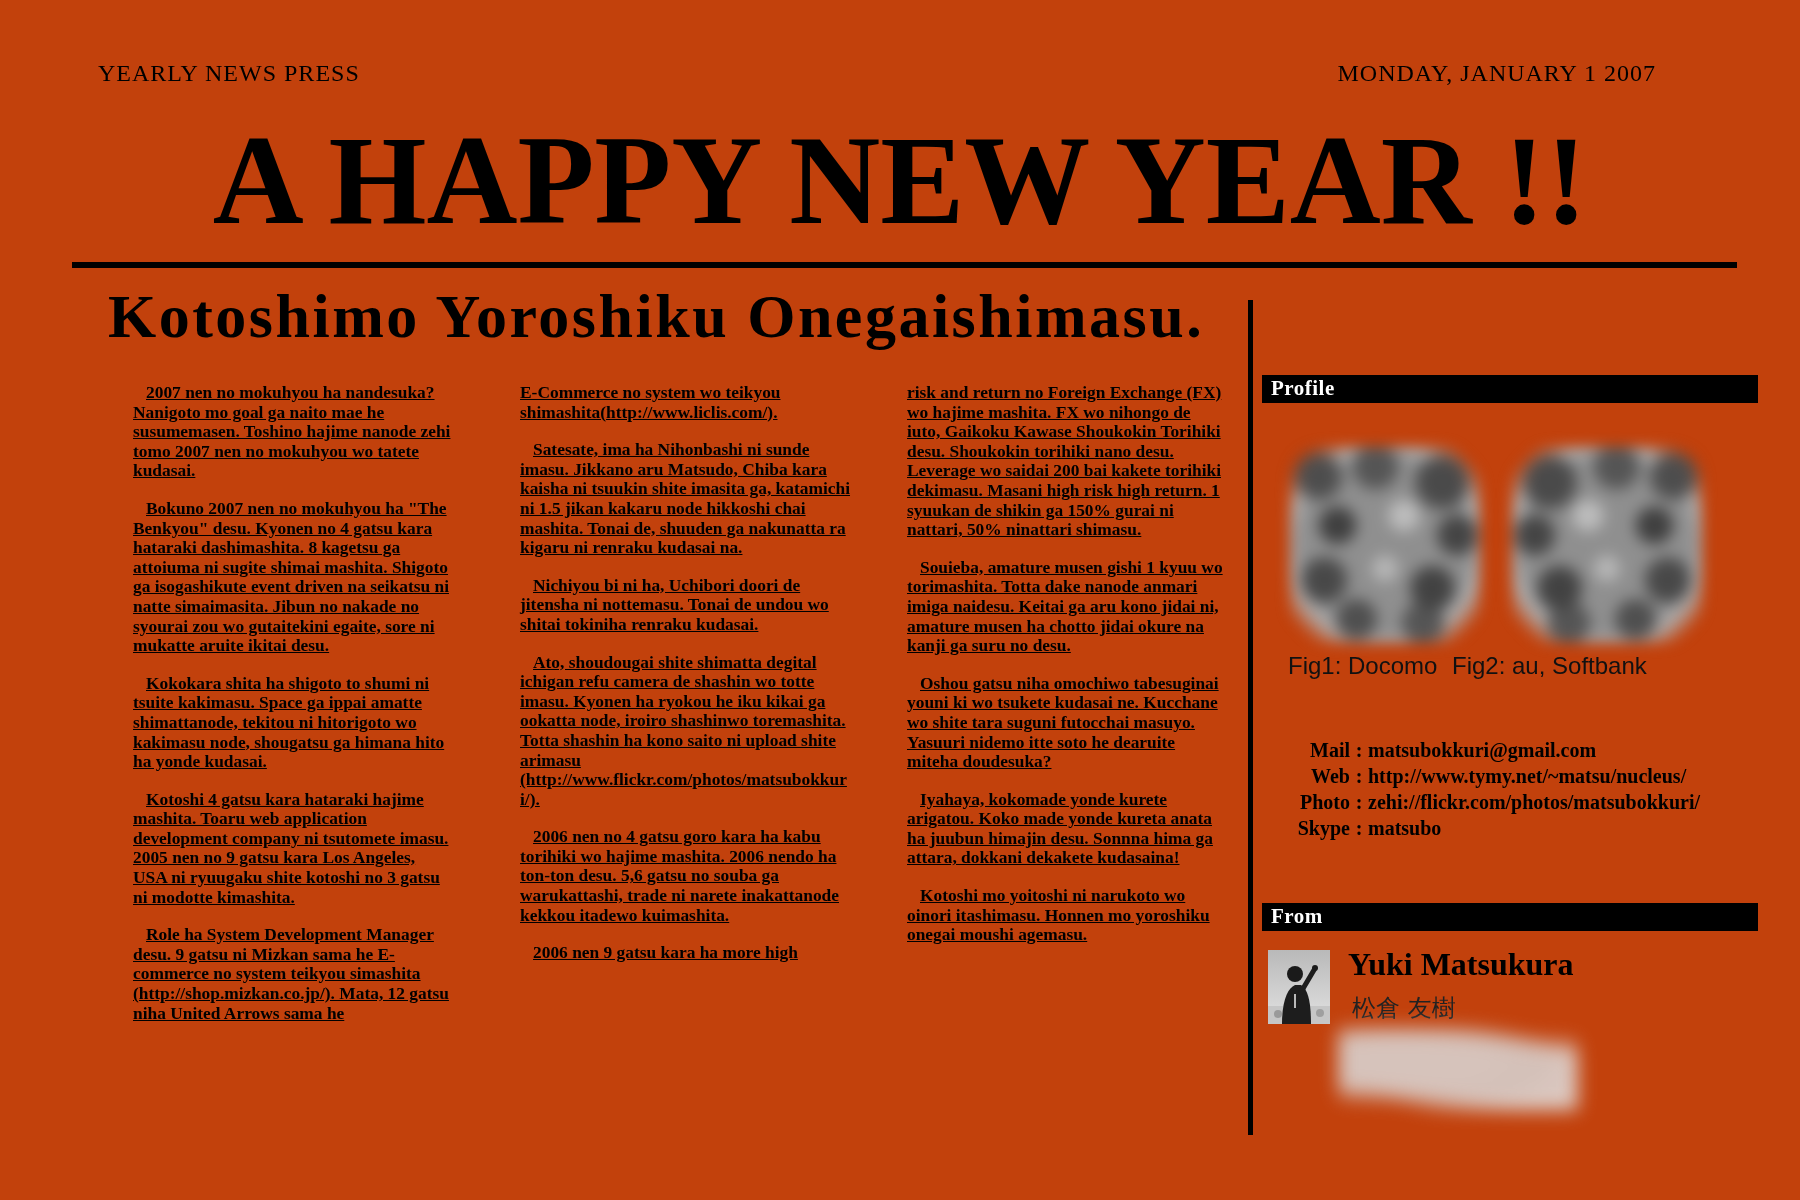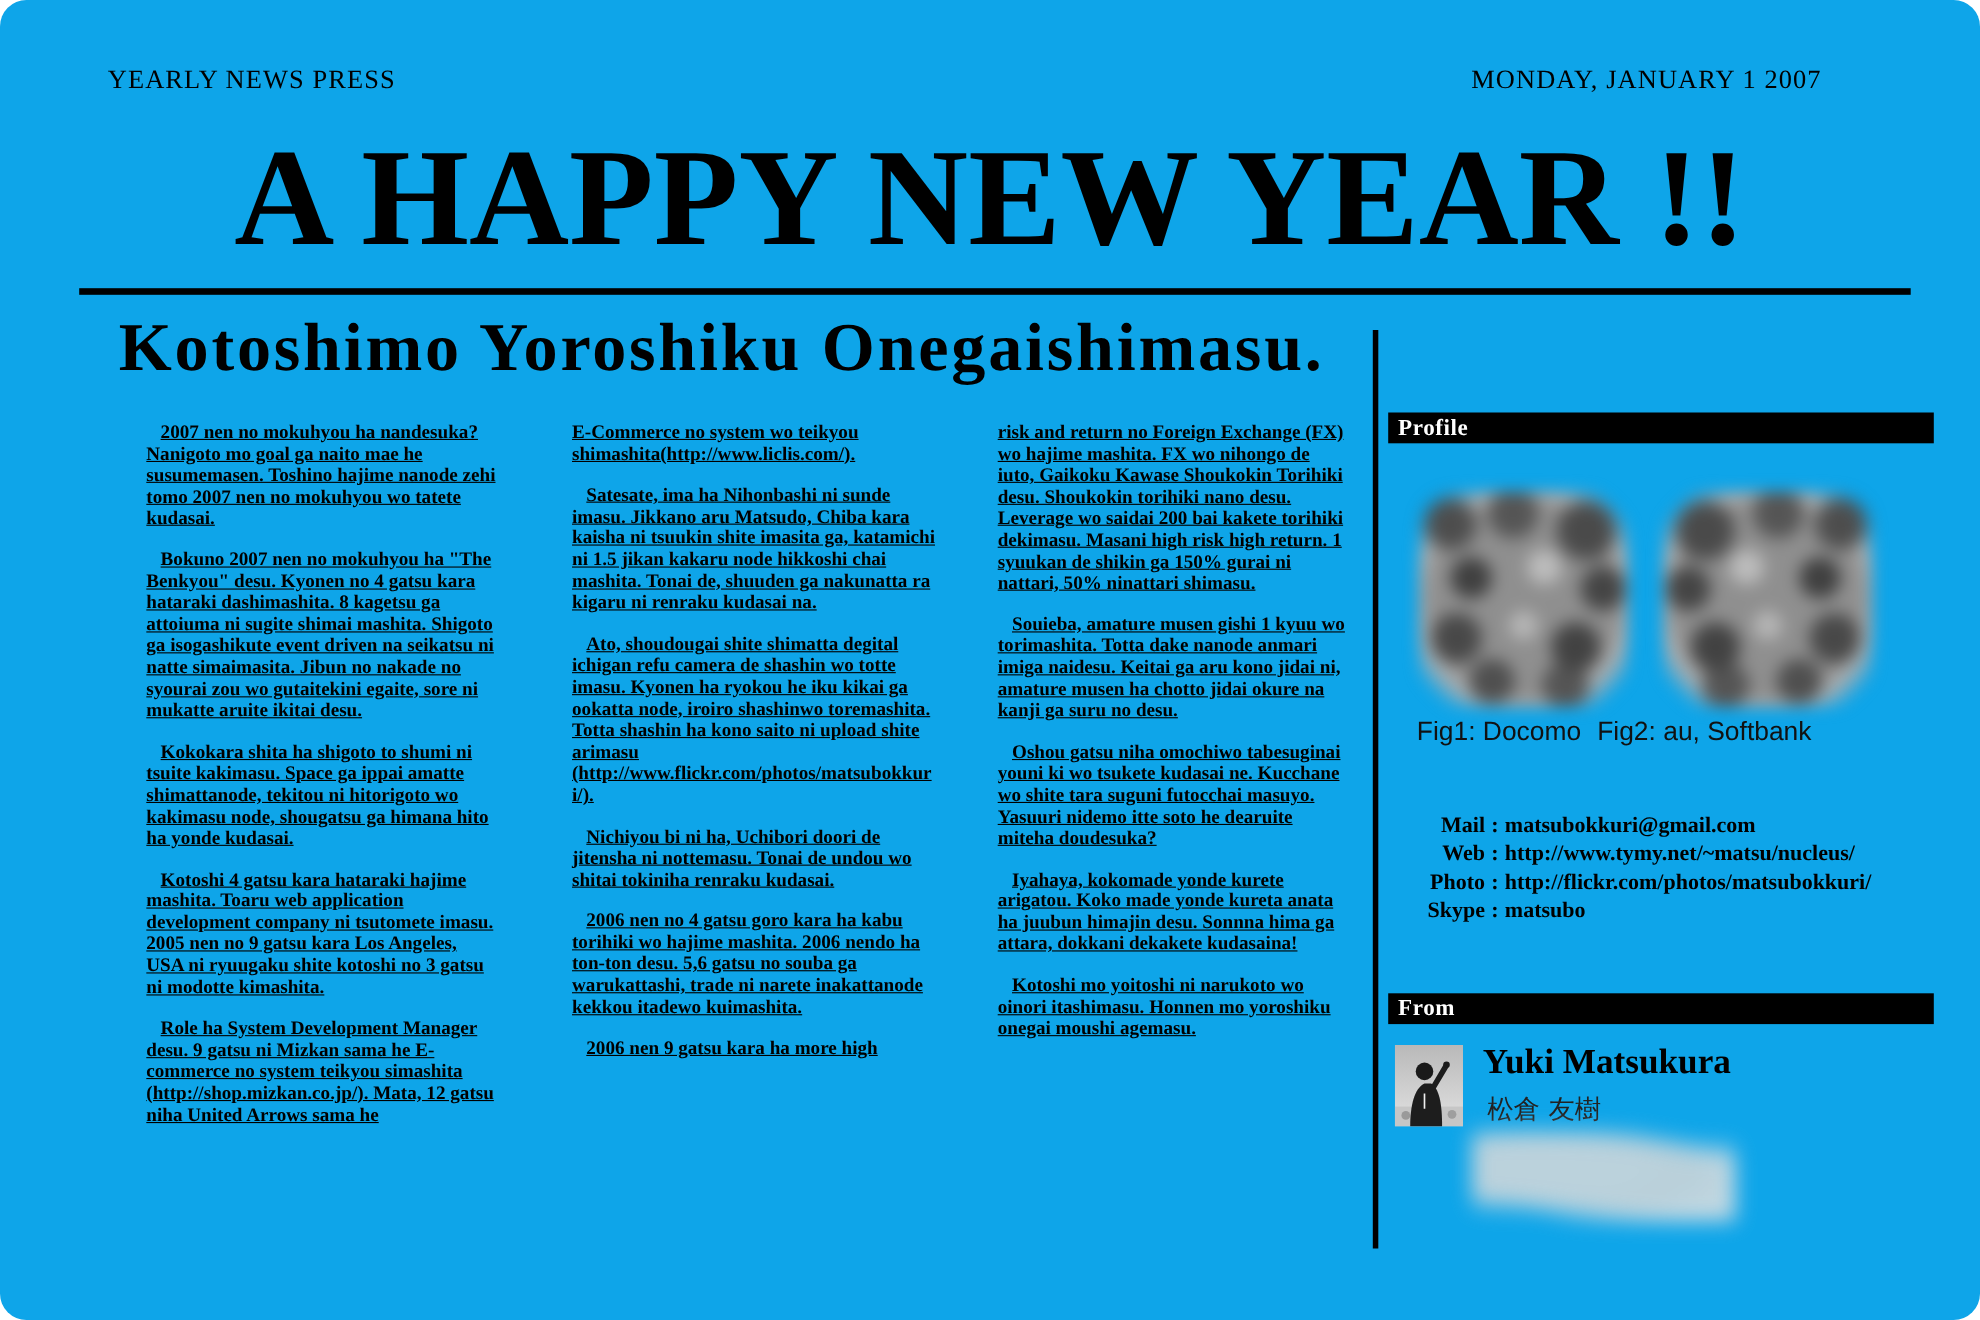--- a/index.html
+++ b/index.html
@@ -1,18 +1,18 @@
 <!DOCTYPE html>
 <html><head>
 <meta charset="utf-8">
 <style>
   html, body { margin:0; padding:0; background:#ffffff; }
   .page {
-    position:relative; width:1800px; height:1200px; background:#0ea5e9;
-    color:#000; font-family:"Liberation Serif", serif; overflow:hidden;border-radius:24px;
+    position:relative; width:1800px; height:1200px; background:#c2410c;
+    color:#000; font-family:"Liberation Serif", serif; overflow:hidden;
   }
   .masthead-left {
     position:absolute; left:98px; top:60px; font-size:24px; letter-spacing:1px;
   }
   .masthead-right {
     position:absolute; left:1180px; top:60px; width:476px; text-align:right;
     font-size:24px; letter-spacing:1px;
   }
   .headline {
     position:absolute; left:20px; top:118px; width:1760px; margin:0;
@@ -106,22 +106,22 @@
     <p>2007 nen no mokuhyou ha nandesuka? Nanigoto mo goal ga naito mae he susumemasen. Toshino hajime nanode zehi tomo 2007 nen no mokuhyou wo tatete kudasai.</p>
     <p>Bokuno 2007 nen no mokuhyou ha "The Benkyou" desu. Kyonen no 4 gatsu kara hataraki dashimashita. 8 kagetsu ga attoiuma ni sugite shimai mashita. Shigoto ga isogashikute event driven na seikatsu ni natte simaimasita. Jibun no nakade no syourai zou wo gutaitekini egaite, sore ni mukatte aruite ikitai desu.</p>
     <p>Kokokara shita ha shigoto to shumi ni tsuite kakimasu. Space ga ippai amatte shimattanode, tekitou ni hitorigoto wo kakimasu node, shougatsu ga himana hito ha yonde kudasai.</p>
     <p>Kotoshi 4 gatsu kara hataraki hajime mashita. Toaru web application development company ni tsutomete imasu. 2005 nen no 9 gatsu kara Los Angeles, USA ni ryuugaku shite kotoshi no 3 gatsu ni modotte kimashita.</p>
     <p>Role ha System Development Manager desu. 9 gatsu ni Mizkan sama he E-commerce no system teikyou simashita (http://shop.mizkan.co.jp/). Mata, 12 gatsu niha United Arrows sama he</p>
   </div>
 
   <div class="col col2">
     <p class="no-indent">E-Commerce no system wo teikyou shimashita(http://www.liclis.com/).</p>
     <p>Satesate, ima ha Nihonbashi ni sunde imasu. Jikkano aru Matsudo, Chiba kara kaisha ni tsuukin shite imasita ga, katamichi ni 1.5 jikan kakaru node hikkoshi chai mashita. Tonai de, shuuden ga nakunatta ra kigaru ni renraku kudasai na.</p>
+    <p>Nichiyou bi ni ha, Uchibori doori de jitensha ni nottemasu. Tonai de undou wo shitai tokiniha renraku kudasai.</p>
     <p>Ato, shoudougai shite shimatta degital ichigan refu camera de shashin wo totte imasu. Kyonen ha ryokou he iku kikai ga ookatta node, iroiro shashinwo toremashita. Totta shashin ha kono saito ni upload shite arimasu (http://www.flickr.com/photos/matsubokkuri/).</p>
-    <p>Nichiyou bi ni ha, Uchibori doori de jitensha ni nottemasu. Tonai de undou wo shitai tokiniha renraku kudasai.</p>
     <p>2006 nen no 4 gatsu goro kara ha kabu torihiki wo hajime mashita. 2006 nendo ha ton-ton desu. 5,6 gatsu no souba ga warukattashi, trade ni narete inakattanode kekkou itadewo kuimashita.</p>
     <p>2006 nen 9 gatsu kara ha more high</p>
   </div>
 
   <div class="col col3">
     <p class="no-indent">risk and return no Foreign Exchange (FX) wo hajime mashita. FX wo nihongo de iuto, Gaikoku Kawase Shoukokin Torihiki desu. Shoukokin torihiki nano desu. Leverage wo saidai 200 bai kakete torihiki dekimasu. Masani high risk high return. 1 syuukan de shikin ga 150% gurai ni nattari, 50% ninattari shimasu.</p>
     <p>Souieba, amature musen gishi 1 kyuu wo torimashita. Totta dake nanode anmari imiga naidesu. Keitai ga aru kono jidai ni, amature musen ha chotto jidai okure na kanji ga suru no desu.</p>
     <p>Oshou gatsu niha omochiwo tabesuginai youni ki wo tsukete kudasai ne. Kucchane wo shite tara suguni futocchai masuyo. Yasuuri nidemo itte soto he dearuite miteha doudesuka?</p>
     <p>Iyahaya, kokomade yonde kurete arigatou. Koko made yonde kureta anata ha juubun himajin desu. Sonnna hima ga attara, dokkani dekakete kudasaina!</p>
     <p>Kotoshi mo yoitoshi ni narukoto wo oinori itashimasu. Honnen mo yoroshiku onegai moushi agemasu.</p>
@@ -146,21 +146,21 @@
       <span class="cval">matsubokkuri@gmail.com</span>
     </div>
     <div class="crow">
       <span class="clabel">Web</span>
       <span class="csep">:</span>
       <span class="cval">http://www.tymy.net/~matsu/nucleus/</span>
     </div>
     <div class="crow">
       <span class="clabel">Photo</span>
       <span class="csep">:</span>
-      <span class="cval">http://flickr.com/photos/matsubokkuri/</span>
+      <span class="cval">zehi://flickr.com/photos/matsubokkuri/</span>
     </div>
     <div class="crow">
       <span class="clabel">Skype</span>
       <span class="csep">:</span>
       <span class="cval">matsubo</span>
     </div>
   </div>
 
   <div class="bar from-bar">
     <span>From</span>

